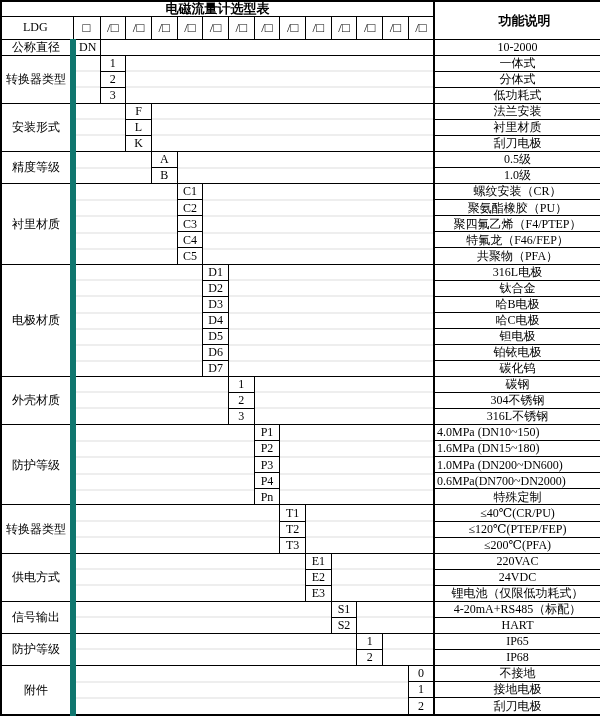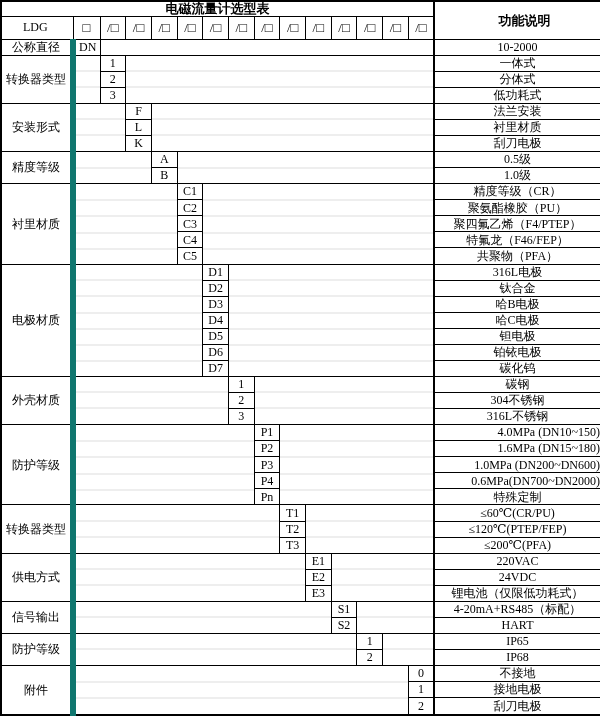--- a/index.html
+++ b/index.html
@@ -10,21 +10,21 @@
      overflow:hidden;white-space:nowrap;}
   tr.r-title{height:15px;}
   tr.r-model{height:23px;}
   .title{font-weight:bold;font-size:13px;border-bottom:1px solid #000;}
   .desc-header{font-weight:bold;font-size:13px;border-left:2px solid #000;padding-left:14px;}
   .mlabel{text-align:left;padding-left:21px;border:1px solid #000;font-size:12px;}
   .mbox{border:1px solid #000;font-size:13px;}
   .label{border-right:6px solid #0f766e;}
   .code{border:1px solid #000;}
   .desc{border-left:2px solid #000;border-bottom:1px solid #000;}
-  .desc.left{text-align:right;padding-left:12px;}
+  .desc.left{text-align:left;padding-left:2px;}
   .blank{background:repeating-linear-gradient(to bottom,#fff 0,#fff 15.2px,#dcdcdc 15.2px,#dcdcdc 16.2px);}
   .sec-top{border-top:1px solid #000;}
 </style>
 </head>
 <body>
 
 <div id="page">
   <table>
     <colgroup>
       <col style="width:72px">
@@ -113,21 +113,21 @@
         </tr>
         <tr>
           <td class="code">B</td>
           <td class="desc">1.0级</td>
         </tr>
         <tr>
           <td class="label sec-top" rowspan="5">衬里材质</td>
           <td class="blank sec-top" rowspan="5" colspan="4"></td>
           <td class="code sec-top">C1</td>
           <td class="blank sec-top" rowspan="5" colspan="9"></td>
-          <td class="desc sec-top">精度等级（CR）</td>
+          <td class="desc sec-top">螺纹安装（CR）</td>
         </tr>
         <tr>
           <td class="code">C2</td>
           <td class="desc">聚氨酯橡胶（PU）</td>
         </tr>
         <tr>
           <td class="code">C3</td>
           <td class="desc">聚四氟乙烯（F4/PTEP）</td>
         </tr>
         <tr>
@@ -205,21 +205,21 @@
         </tr>
         <tr>
           <td class="code">Pn</td>
           <td class="desc">特殊定制</td>
         </tr>
         <tr>
           <td class="label sec-top" rowspan="3">转换器类型</td>
           <td class="blank sec-top" rowspan="3" colspan="8"></td>
           <td class="code sec-top">T1</td>
           <td class="blank sec-top" rowspan="3" colspan="5"></td>
-          <td class="desc sec-top">≤60℃(CR/PU)</td>
+          <td class="desc sec-top">≤40℃(CR/PU)</td>
         </tr>
         <tr>
           <td class="code">T2</td>
           <td class="desc">≤120℃(PTEP/FEP)</td>
         </tr>
         <tr>
           <td class="code">T3</td>
           <td class="desc">≤200℃(PFA)</td>
         </tr>
         <tr>

